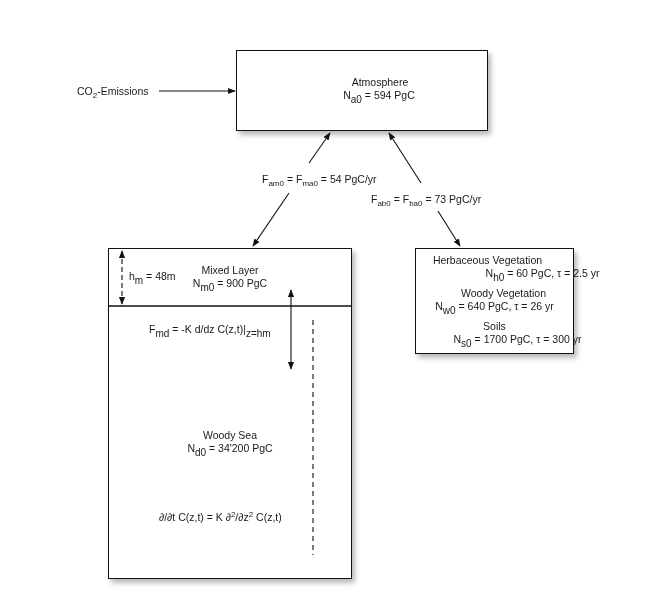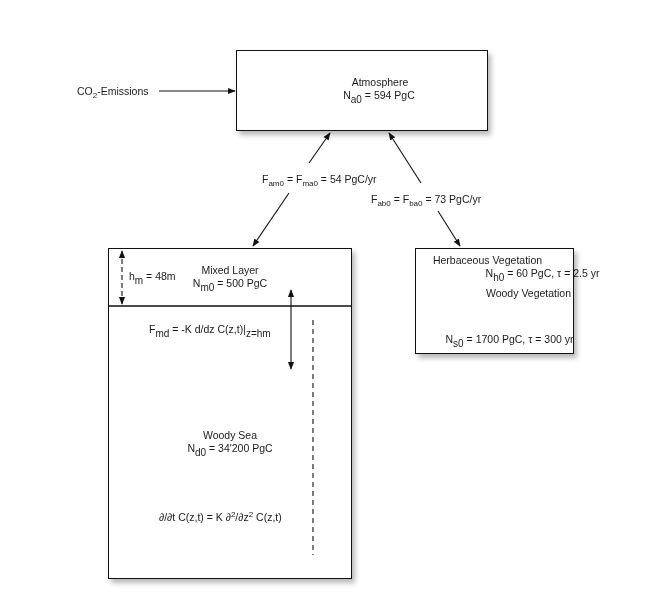--- a/index.html
+++ b/index.html
@@ -58,31 +58,35 @@
   </div>
 
   <div class="txt" style="left:371px; top:193px;">
     <span>F</span><sub>ab0</sub><span> = </span><span>F</span><sub>ba0</sub><span> = 73 PgC/yr</span>
   </div>
 
   <div class="txt center" style="left:415px; width:145px; top:254px;">Herbaceous Vegetation</div>
   <div class="txt center" style="left:415px; width:159px; top:267px;margin-left:48px;">
     <span>N</span><sub class="subbig">h0</sub><span> = 60 PgC, τ = 2.5 yr</span>
   </div>
-  <div class="txt center" style="left:438px; width:181px; top:287px;">Woody Vegetation</div>
-  <div class="txt center" style="left:415px; width:189px; top:333px;">
+  <div class="txt center" style="left:413px; width:181px; top:287px;">Woody Vegetation</div>
+  <div class="txt center" style="left:415px; width:159px; top:300px;">
+    <span>N</span><sub class="subbig">w0</sub><span> = 640 PgC, τ = 26 yr</span>
+  </div>
+  <div class="txt center" style="left:415px; width:159px; top:320px;">Soils</div>
+  <div class="txt center" style="left:415px; width:189px; top:333px;padding-left:8px;">
     <span>N</span><sub class="subbig">s0</sub><span> = 1700 PgC, τ = 300 yr</span>
   </div>
 
   <div class="txt" style="left:129px; top:270px;">
     <span>h</span><sub class="subbig">m</sub><span> = 48m</span>
   </div>
   <div class="txt center" style="left:180px; width:100px; top:264px;">Mixed Layer</div>
   <div class="txt center" style="left:180px; width:100px; top:277px;">
-    <span>N</span><sub class="subbig">m0</sub><span> = 500 PgC</span>
+    <span>N</span><sub class="subbig">m0</sub><span> = 900 PgC</span>
   </div>
 
   <div class="txt" style="left:149px; top:323px;">
     <span>F</span><sub class="subbig">md</sub><span> = -K d/dz C(z,t)|</span><sub class="subbig">z=hm</sub>
   </div>
 
   <div class="txt center" style="left:180px; width:100px; top:429px;">Woody Sea</div>
   <div class="txt center" style="left:170px; width:120px; top:442px;">
     <span>N</span><sub class="subbig">d0</sub><span> = 34'200 PgC</span>
   </div>

